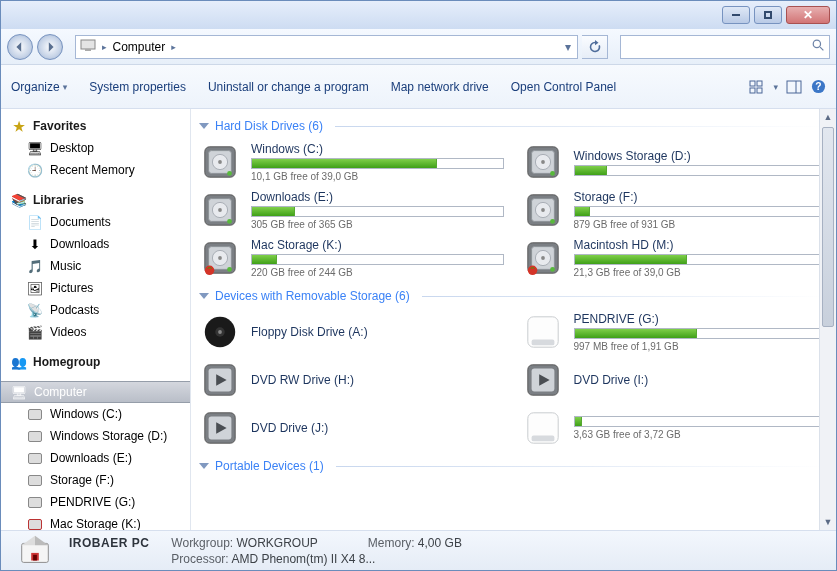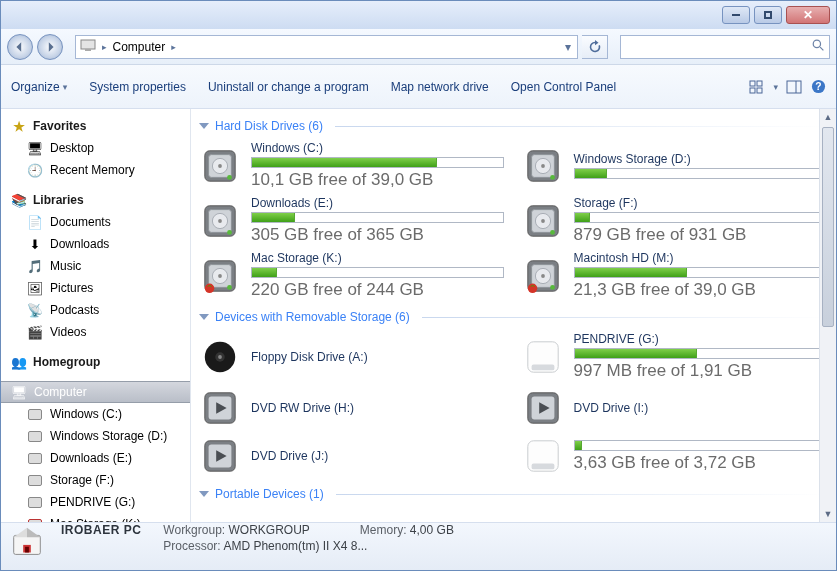--- a/index.html
+++ b/index.html
@@ -51,30 +51,30 @@
 .section-hdr { display:flex; align-items:center; gap:6px; color:#3b82f6; margin:4px 0 6px 0; }
 .section-hdr .rule { flex:1; height:1px; background:linear-gradient(to right,#c8d7ee, transparent); margin-left:6px; }
 .collapse-tri { width:0; height:0; border-left:5px solid transparent; border-right:5px solid transparent; border-top:6px solid #8199c0; cursor:pointer;}
 .grid { display:grid; grid-template-columns: repeat(2,1fr); gap:2px 18px; margin-bottom:8px; }
 .drive { display:flex; align-items:center; gap:10px; padding:2px 0; cursor:pointer; }
 .dicon { width:42px; height:42px; flex-shrink:0; display:flex; align-items:center; justify-content:center; }
 .dinfo { flex:1; display:flex; flex-direction:column; gap:2px; }
 .dname { color:#1d355e; }
 .bar { height:11px; border:1px solid #b0b8c5; background:#fff; position:relative; }
 .bar-fill { position:absolute; left:0; top:0; bottom:0; background:linear-gradient(#7fcf4a,#3fa018); border-right:1px solid #56a831;}
-.dfree { color:#6b6b6b; font-size:17px; }
+.dfree { color:#6b6b6b; font-size:10px; }
 .hdd-svg { width:38px; height:38px; }
 .scrollbar { position:absolute; right:0; top:0; bottom:0; width:17px; background:#f0f2f6; border-left:1px solid #dbe1ea; }
 .sb-thumb { position:absolute; left:2px; right:2px; top:18px; height:200px; background:linear-gradient(#e2e7ef,#c8d0dc); border:1px solid #a7b1c2; border-radius:2px; }
 .sb-arrow { position:absolute; left:2px; right:2px; height:16px; display:flex; align-items:center; justify-content:center; color:#5c6b85; font-size:9px;}
 .sb-arrow.up { top:0; }
 .sb-arrow.down { bottom:0;}
 
 
-.statusbar { height:48px; border-top:1px solid #d6dfee; background:linear-gradient(#f3f7fd,#e5ecf6); display:flex; align-items:flex-start; padding:0 6px; gap:14px; font-size:12px; color:#444; }
+.statusbar { height:40px; border-top:1px solid #d6dfee; background:linear-gradient(#f3f7fd,#e5ecf6); display:flex; align-items:center; padding:0 14px; gap:14px; font-size:12px; color:#444; }
 .stat-ico { width:40px; height:40px; display:flex;align-items:center;justify-content:center; }
 .stat-name { font-weight:bold; color:#2d343d; letter-spacing:.5px; }
 .stat-kv { color:#5a5f66;}
 .stat-kv b { color:#3d4248; font-weight:normal;}
 </style>
 </head>
 <body>
 
 <div class="window">
 

